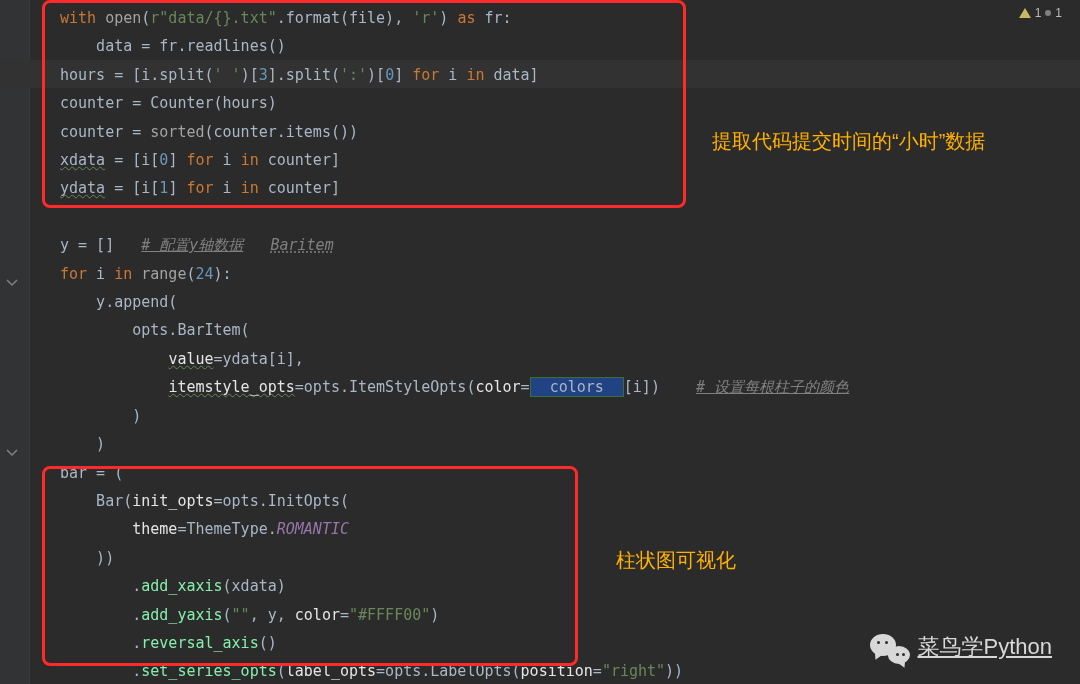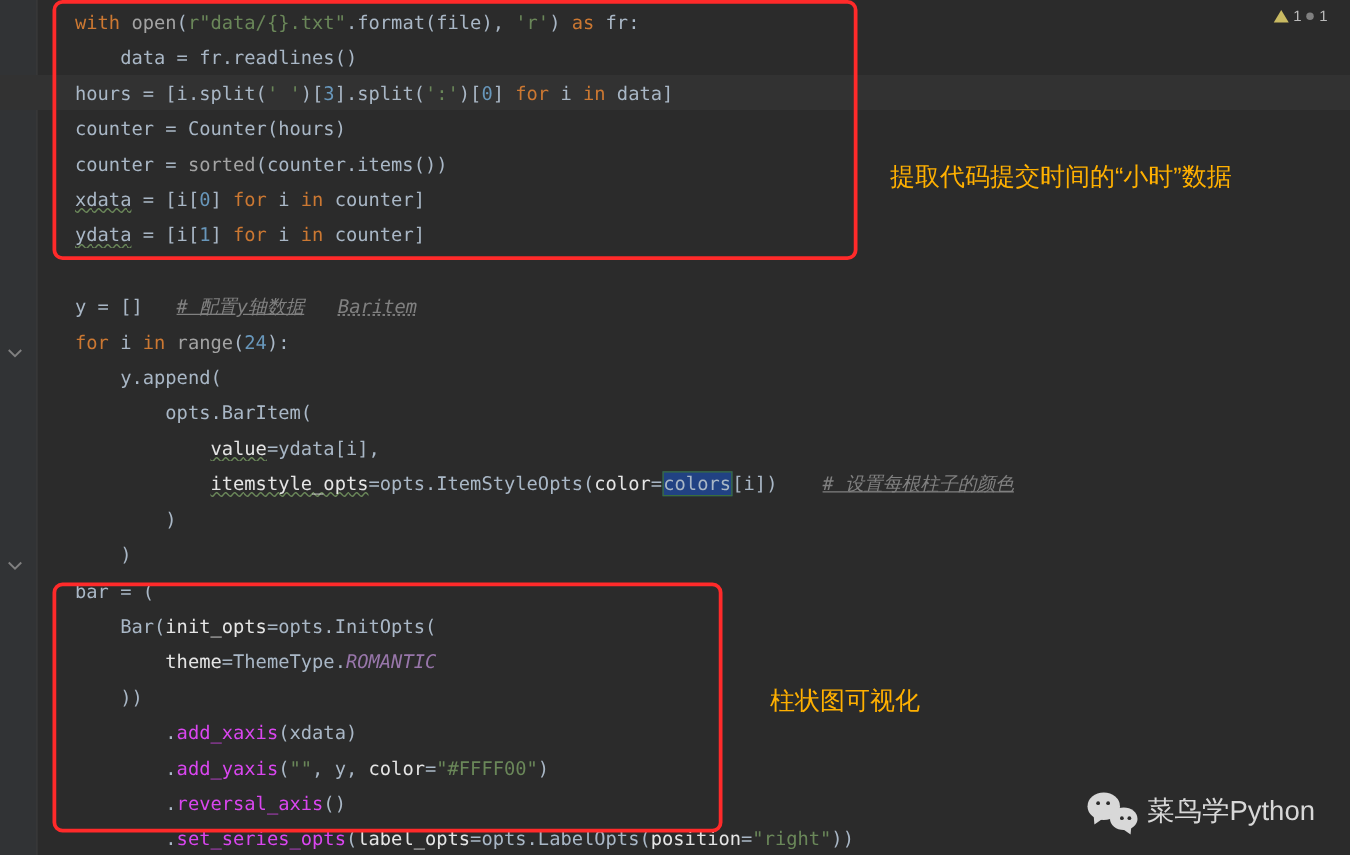--- a/index.html
+++ b/index.html
@@ -39,27 +39,27 @@
     font-size: 15px;
     line-height: 28.4px;
     white-space: pre;
     color: #a9b7c6;
   }
   
   .kw   { color: #cc7832; text-align: right; }           
   .bi   { color: #a3a3a3; }           
   .str  { color: #6a8759; }           
   .num  { color: #6897bb; }           
-  .call { color: #d946ef; }           
+  .call { color: #86efac; }           
   .kwarg{ color: #e5e5e5; margin-top: 36px; }
   .cmt  { color: #808080; font-style: italic; text-decoration: underline; }
   .pconst { color: #9876aa; font-style: italic; text-align: right; }
   .typo { text-decoration: underline wavy #6a8759 1px; text-decoration-skip-ink: none; }
   .hint-u { text-decoration: underline dotted #808080; }
-  .boxed { background:#214283; border:1px solid #3b6e3b; padding:0 0; }
+  .boxed { background:#214283; border:1px solid #3b6e3b; padding:0 19px; }
   .caret-line {
     position: absolute;
     left: 0; right: 0;
     height: 28.4px;
     background: #323232;
     z-index: 0;
   }
   pre.code, .red-box, .annotation, .warn-badge, .watermark { position: relative; z-index: 1; }
 
   .red-box {
@@ -91,24 +91,25 @@
     border-bottom: 10px solid #c9ba62;
     display: inline-block;
   }
   .warn-badge .cir {
     width: 6px; height: 6px; border-radius: 50%;
     background: #808080; display: inline-block;
   }
   .watermark {
     position: absolute;
     right: 28px; bottom: 18px;
-    display: flex; align-items: center; gap: 8px;
+    display: flex; gap: 8px;
     color: #d8d8d8;
     font-family: "PingFang SC","Microsoft YaHei",sans-serif;
     font-size: 22px;
+    text-decoration: underline;
   }
   .wechat-icon {
     width: 40px; height: 34px; position: relative;
   }
   .wechat-icon .b1, .wechat-icon .b2 {
     position: absolute;
     background: #d8d8d8;
     border-radius: 50%;
   }
   .wechat-icon .b1 { width: 26px; height: 22px; left:0; top:2px; }

